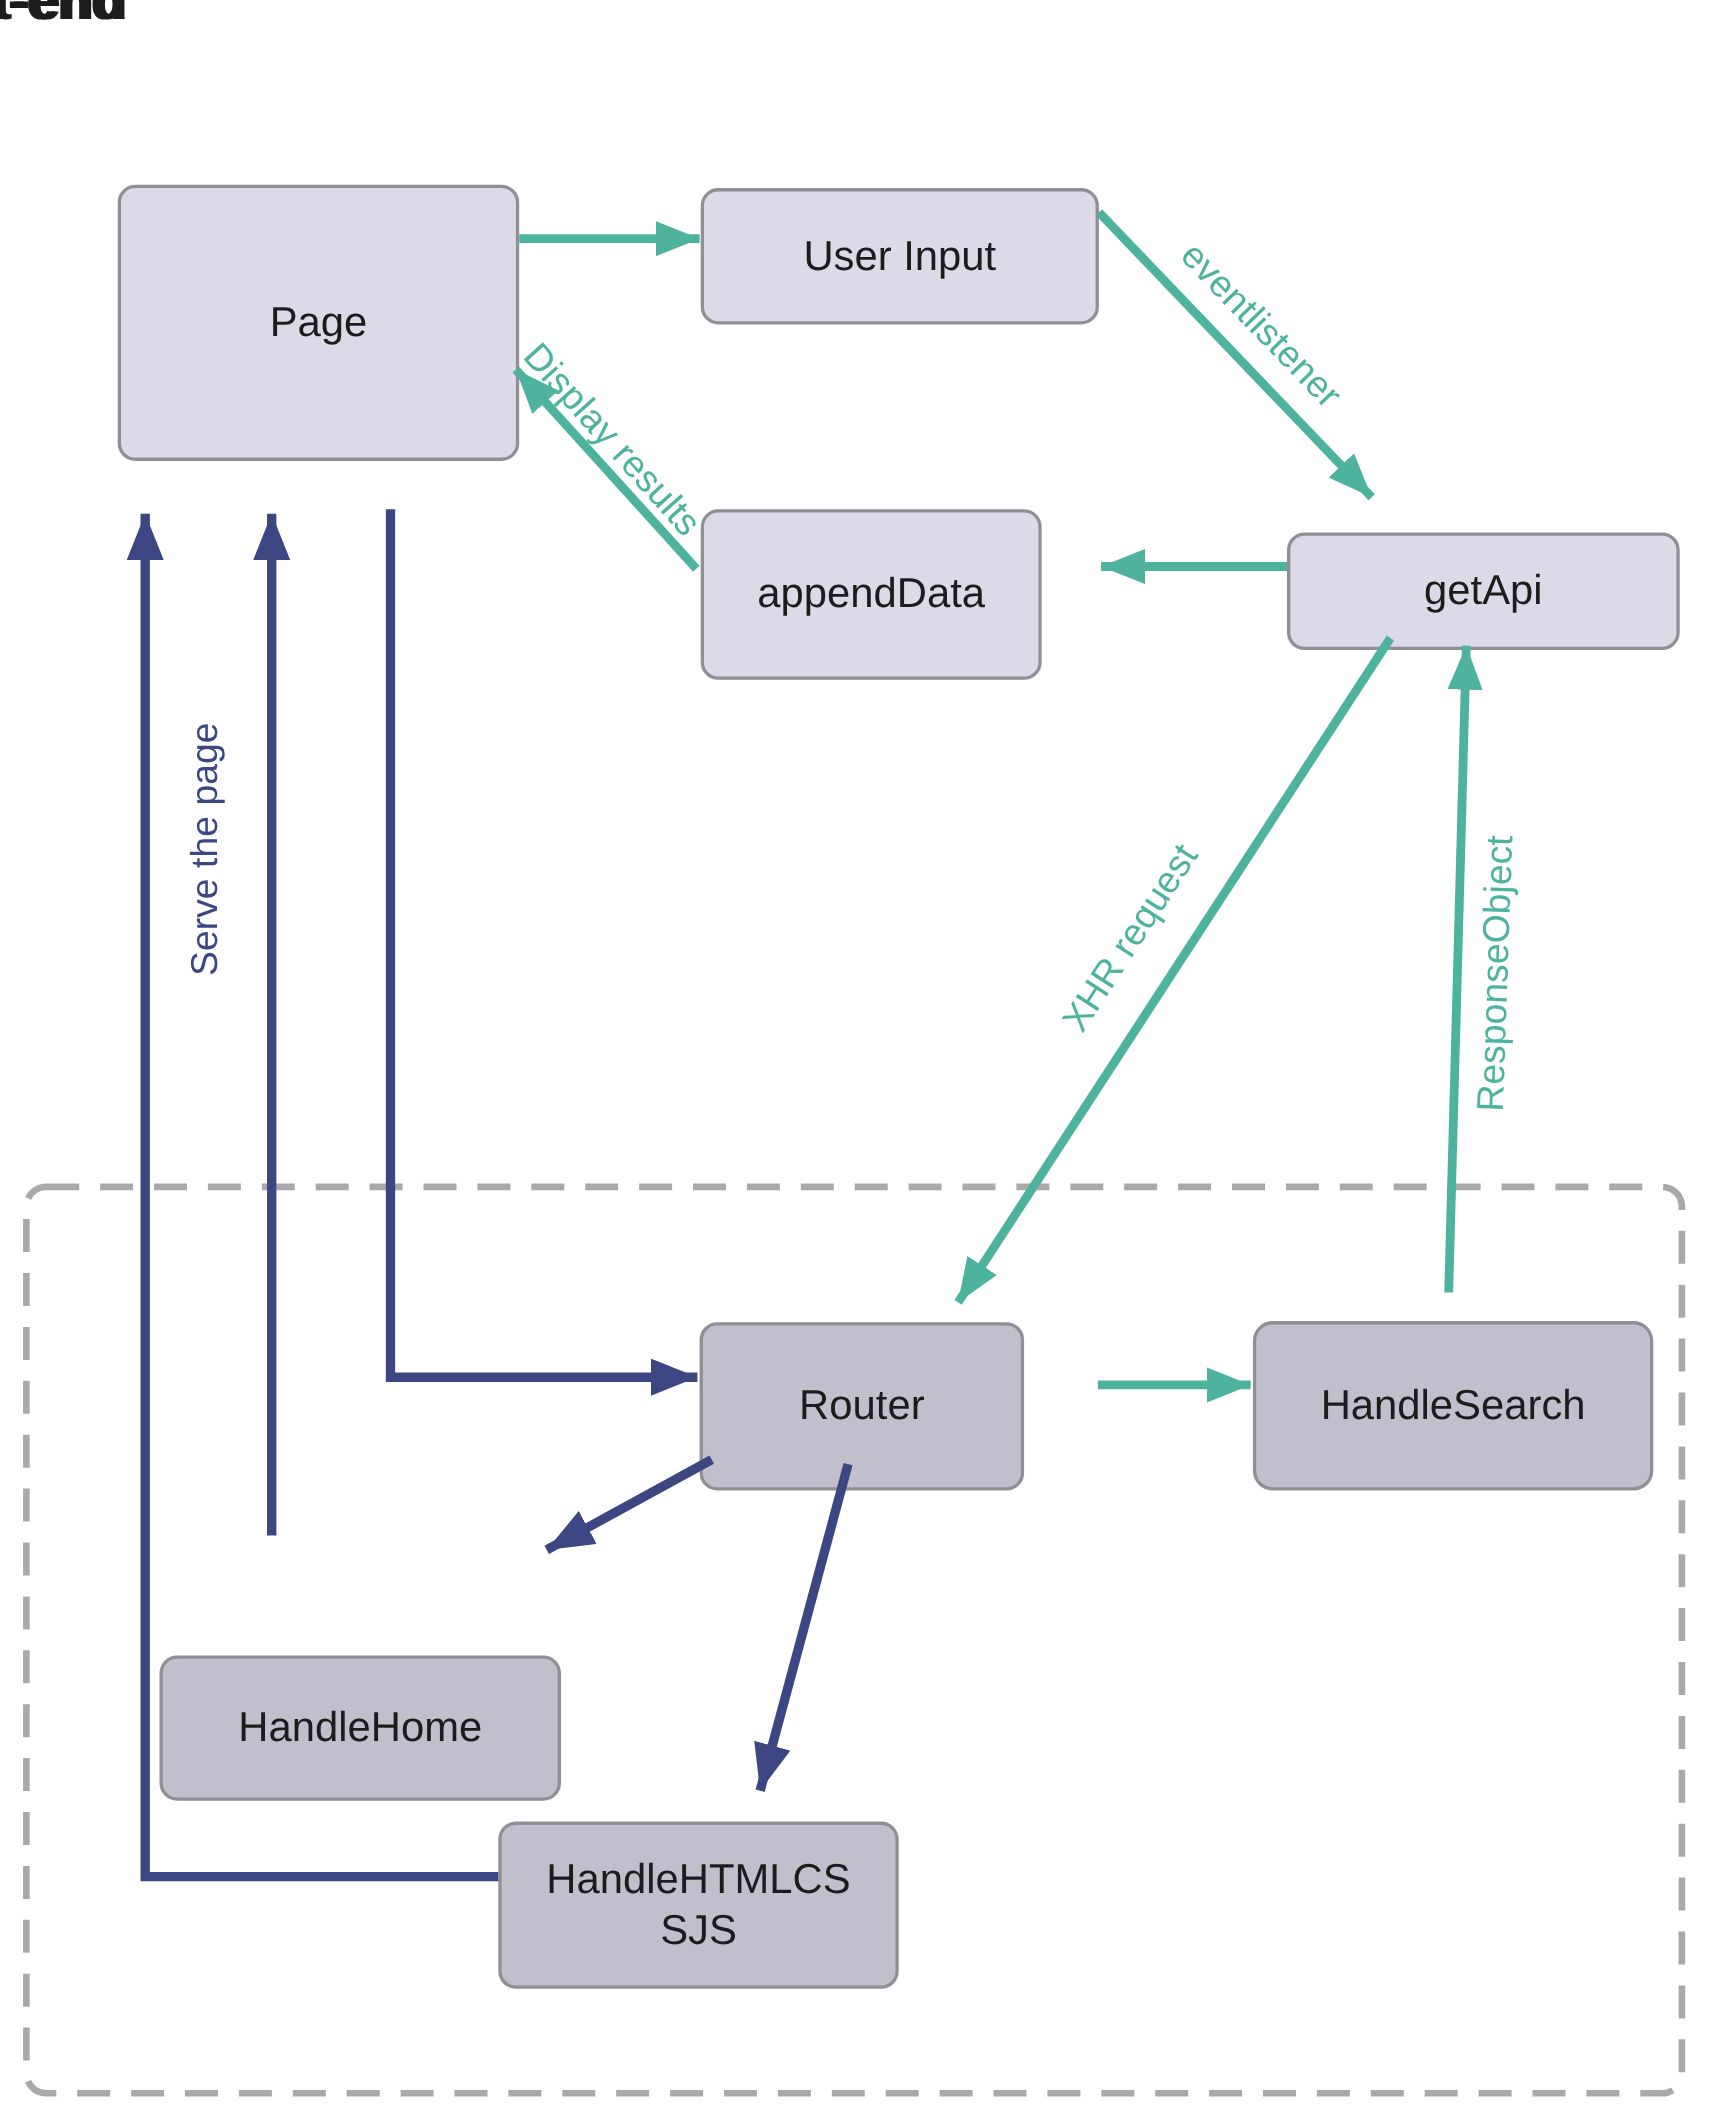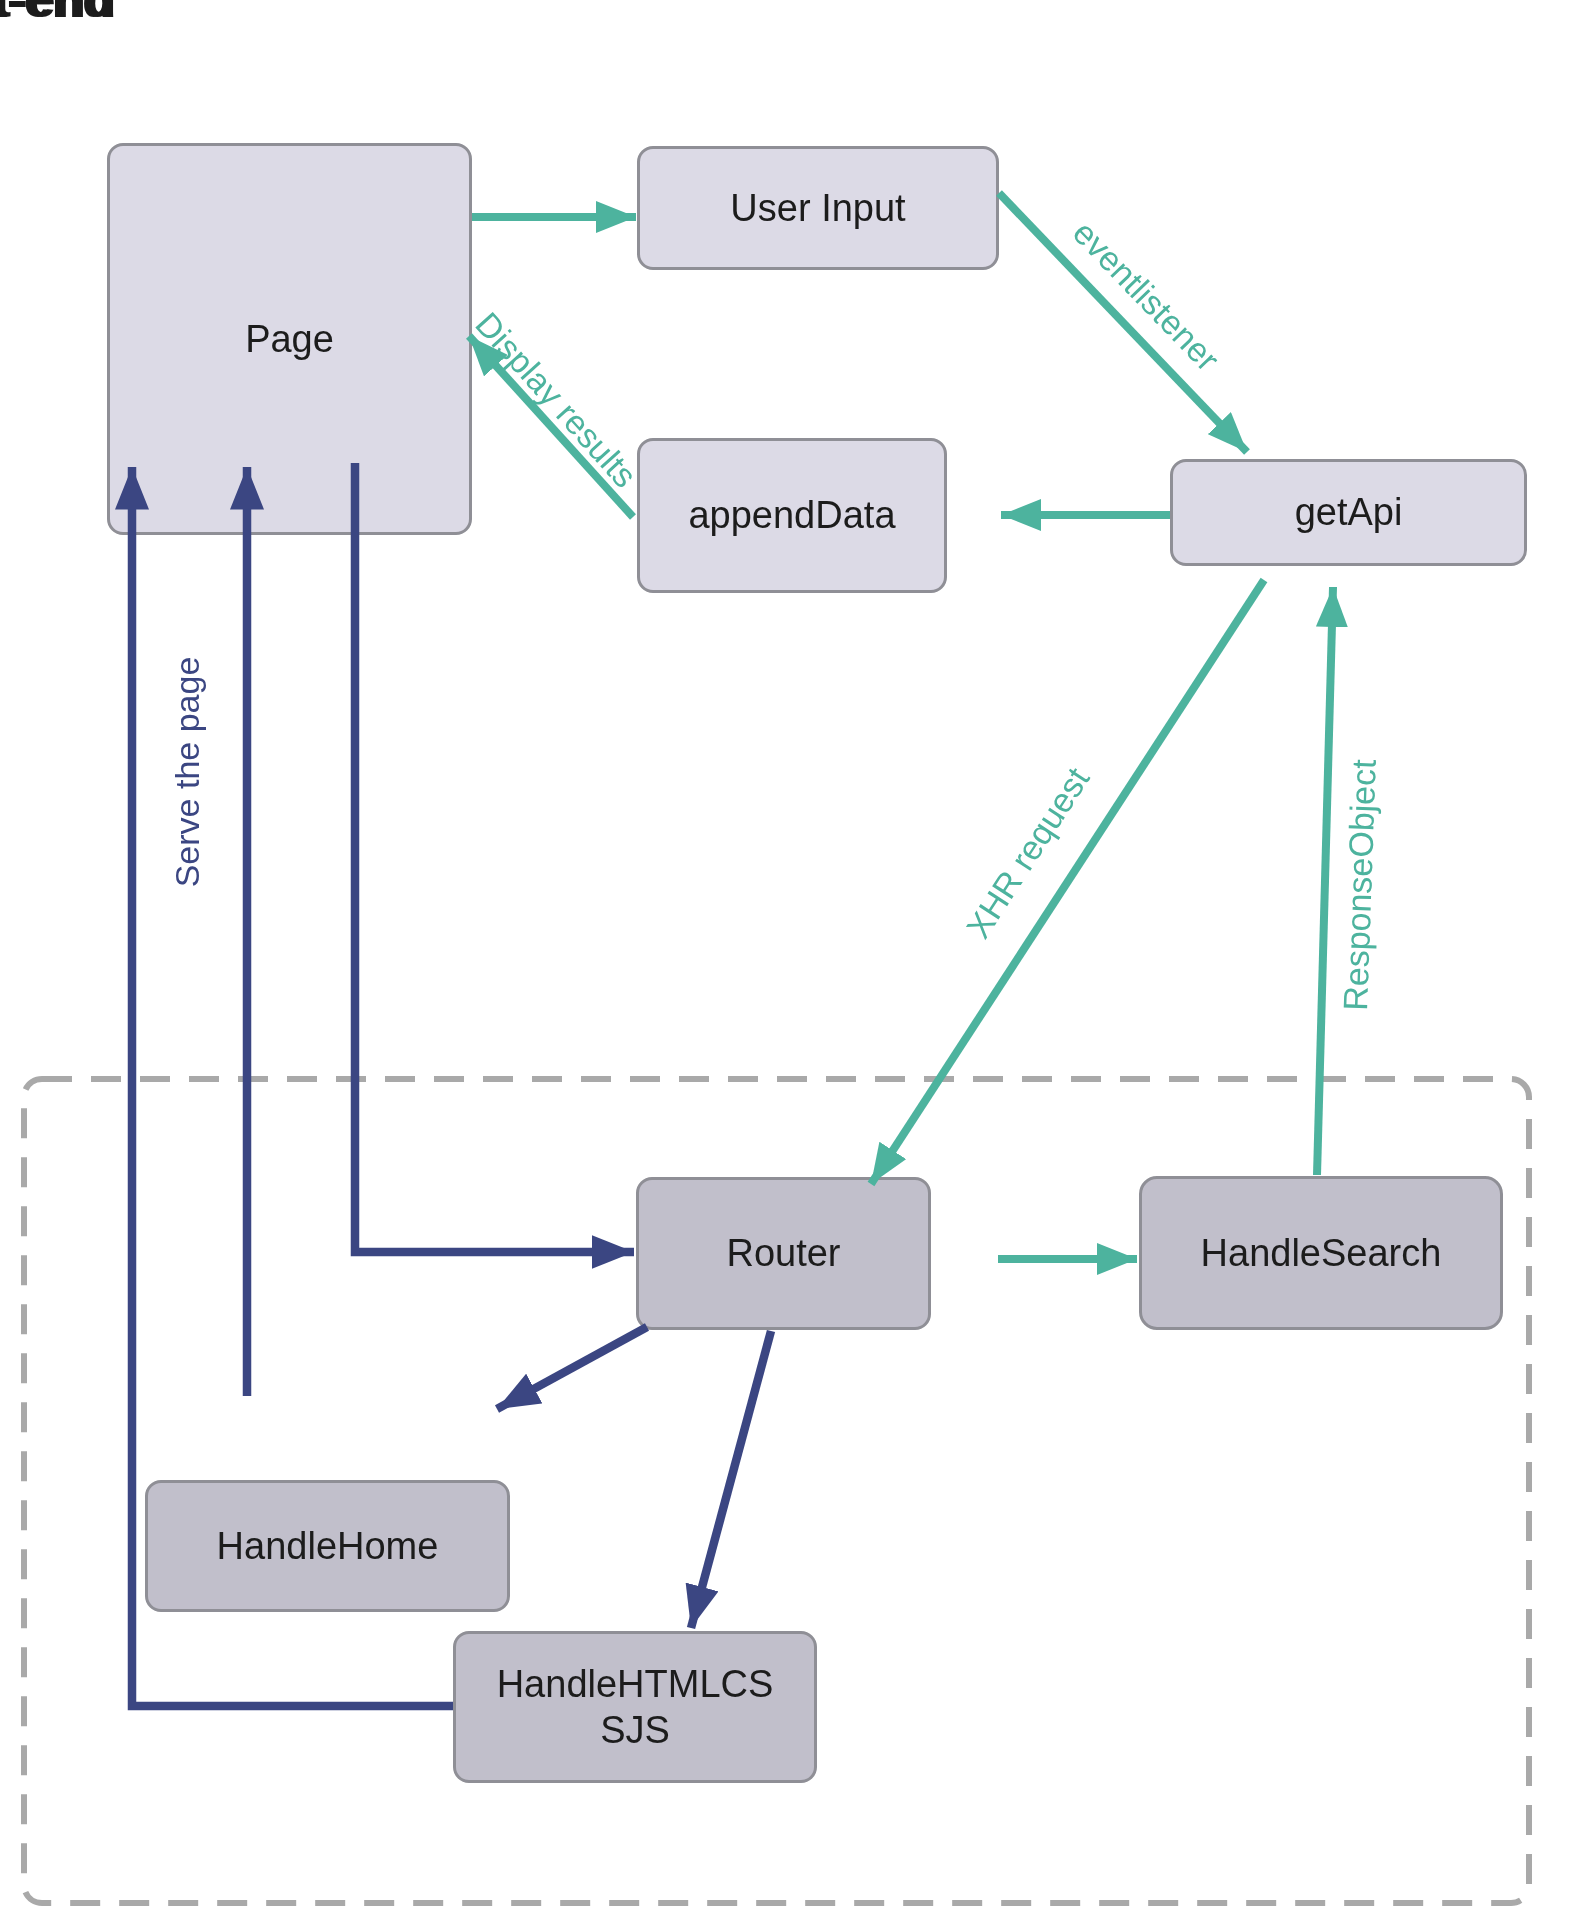--- a/index.html
+++ b/index.html
@@ -13,25 +13,25 @@
     font-family:"Liberation Sans",sans-serif;overflow:hidden;
   }
   .section-title{
     position:absolute;transform:translate(-50%,-50%);
     font-size:50px;font-weight:bold;color:var(--text);white-space:nowrap;
   }
   .node{
     position:absolute;box-sizing:border-box;
     border:3px solid var(--box_border);border-radius:16px;
     display:flex;align-items:center;justify-content:center;
-    color:var(--text);font-size:38px;text-align:center;line-height:1.22;
+    color:var(--text);font-size:38px;text-align:center;line-height:1.22;margin-top:25px;
   }
   .node-front{background:var(--frontend_box_fill);}
   .node-back{background:var(--backend_box_fill);}
-  #node-page{left:107px;top:143px;width:365px;height:392px;}
+  #node-page{left:107px;top:143px;width:365px;height:251px;}
   #node-user-input{left:637px;top:146px;width:362px;height:124px;}
   #node-append-data{left:637px;top:438px;width:310px;height:155px;}
   #node-get-api{left:1170px;top:459px;width:357px;height:107px;}
   #node-router{left:636px;top:1177px;width:295px;height:153px;}
   #node-handle-search{left:1139px;top:1176px;width:364px;height:154px;border-radius:18px;}
   #node-handle-home{left:145px;top:1480px;width:365px;height:132px;}
   #node-handle-htmlcssjs{left:453px;top:1631px;width:364px;height:152px;}
   #node-handle-htmlcssjs .wrap-label{display:block;width:280px;overflow-wrap:anywhere;}
   .edge-label{
     position:absolute;white-space:nowrap;font-size:34px;color:var(--teal);

